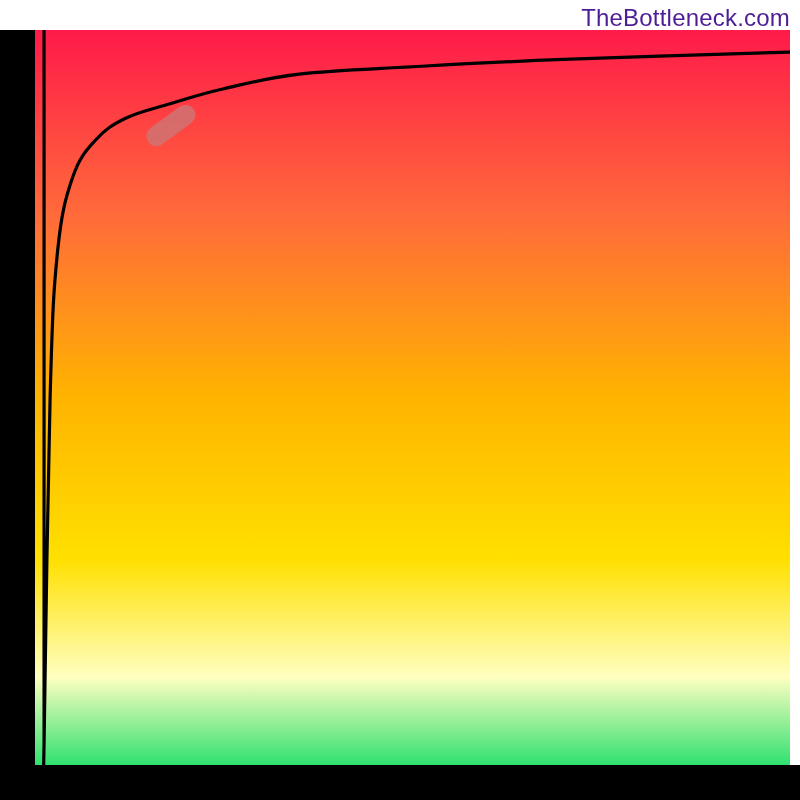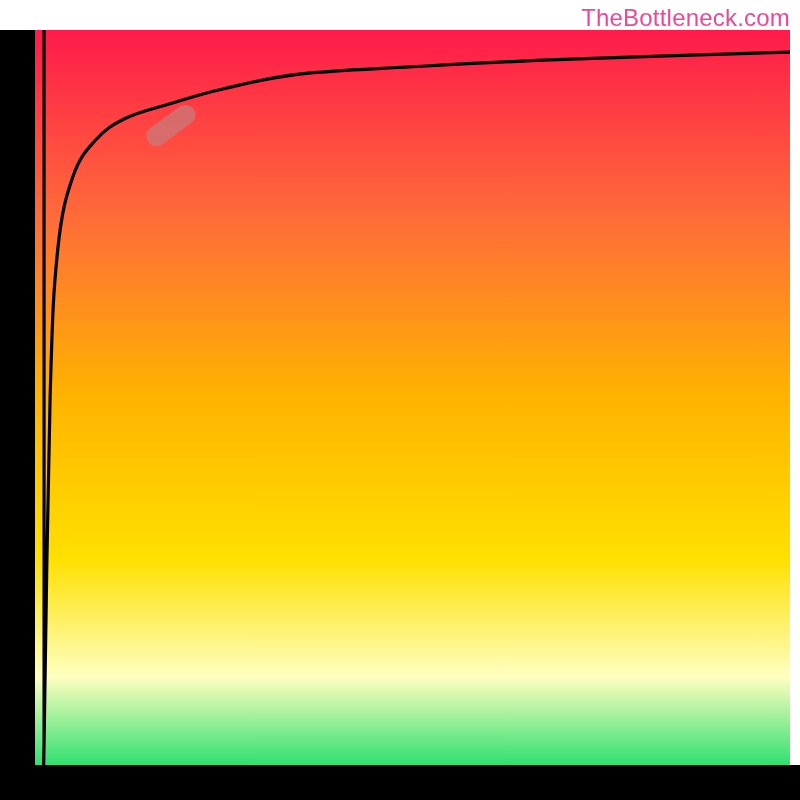--- a/index.html
+++ b/index.html
@@ -15,21 +15,21 @@
     position: relative;
     width: 800px;
     height: 800px;
   }
   .watermark {
     position: absolute;
     top: 4px;
     right: 10px;
     font-size: 24px;
     font-weight: 400;
-    color: #ec4899;
+    color: #4c1d95;
     letter-spacing: 0.2px;
     z-index: 50;
   }
   .plot-area {
     position: absolute;
     left: 35px;
     top: 30px;
     width: 755px;
     height: 735px;
     z-index: 1;

